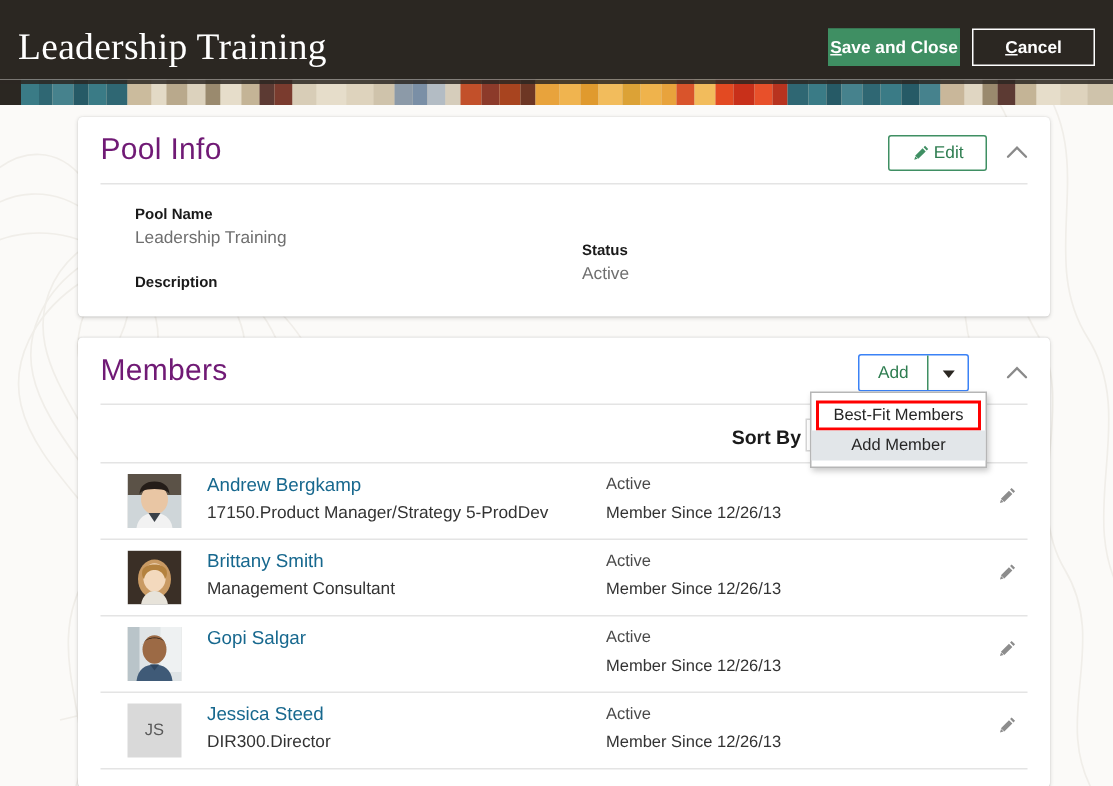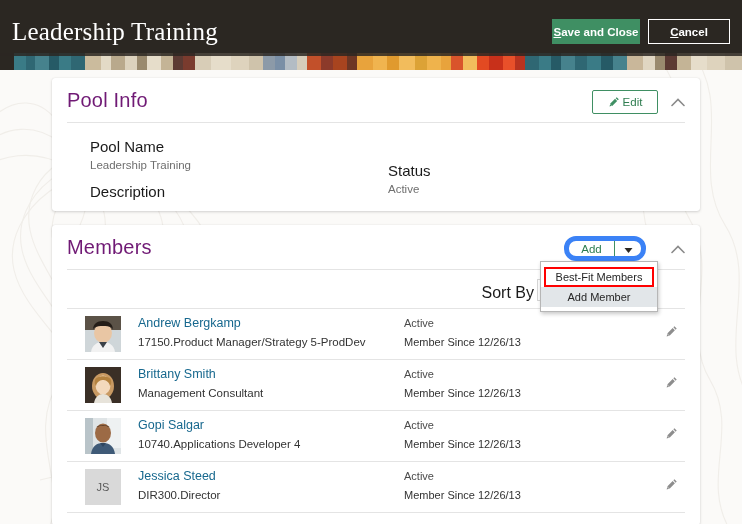--- a/index.html
+++ b/index.html
@@ -116,31 +116,31 @@
 
   .chevron {
     position: absolute; right: 12px; top: 14px;
     width: 20px; height: 20px;
     cursor: pointer;
     display: flex; align-items: center; justify-content: center;
   }
 
   
   .field { position: absolute; }
-  .f-label { font-size: 15px; color: #1a1a1a; font-weight: normal; white-space: nowrap; }
+  .f-label { font-size: 10px; color: #1a1a1a; font-weight: bold; white-space: nowrap; }
   .f-value { font-size: 11.5px; color: #6f6f6f; margin-top: 4px; white-space: nowrap; }
 
   
   #btn-add {
     position: absolute; right: 54px; top: 11px;
     height: 25px;
-    border: 5px solid #3b82f6;
+    border: 1px solid #3b82f6;
     background: #ffffff;
     display: flex; align-items: stretch;
-    border-radius: 12px;
+    border-radius: 2px;
     z-index: 6;
   }
   #btn-add-label {
     width: 45px;
     display: flex; align-items: center; justify-content: center;
     color: #2e7d50; font-size: 11.5px;
     cursor: pointer;
   }
   #btn-add-split {
     width: 27px;
@@ -173,21 +173,21 @@
     border: 2px solid #ff0000;
     height: 20px;
   }
 
   
   #sort-row {
     position: absolute; left: 0; right: 0; top: 50px; height: 34px;
   }
   #sort-label {
     position: absolute; right: 166px; top: 9px;
-    font-size: 16px; color: #1a1a1a; font-weight: normal;
+    font-size: 13px; color: #1a1a1a; font-weight: bold;
     white-space: nowrap;
     text-align: center;
   }
   #sort-select {
     position: absolute; right: 93px; top: 4px;
     width: 70px; height: 22px;
     border: 1px solid #d6d6d6;
     background: #ffffff;
     font-size: 11.5px;
     color: #6f6f6f;
@@ -481,21 +481,20 @@
               <rect width="36" height="36" fill="#dfe4e6"></rect>
               <rect x="22" y="0" width="14" height="30" fill="#eef1f2"></rect>
               <rect x="0" y="0" width="8" height="36" fill="#b9c4c9"></rect>
               <ellipse cx="18" cy="15" rx="8" ry="9.5" fill="#9c6a45"></ellipse>
               <path d="M10 12c1-6 15-6 16 0 0-1-2-5-8-5s-8 4-8 5z" fill="#201813"></path>
               <path d="M6 36c1-8 6-11 12-11s11 3 12 11z" fill="#3f5a77"></path>
               <path d="M15 25l3 4 3-4z" fill="#2f4660"></path>
             </svg>
           </div>
           <div class="m-name">Gopi Salgar</div>
-          <div class="m-title">10740.Applications Developer 4</div>
           <div class="m-status">Active</div>
           <div class="m-since">Member Since  12/26/13</div>
           <div class="row-edit">
             <span>
               <svg width="13" height="13" viewBox="0 0 16 16">
                 <path d="M11.6 1.6l2.8 2.8-1.3 1.3-2.8-2.8zM9.4 3.8l2.8 2.8-6.6 6.6-2.8-2.8zM2 14l.9-3 2.1 2.1z" fill="#8d8d8d"></path>
               </svg>
             </span>
           </div>
         </div>

